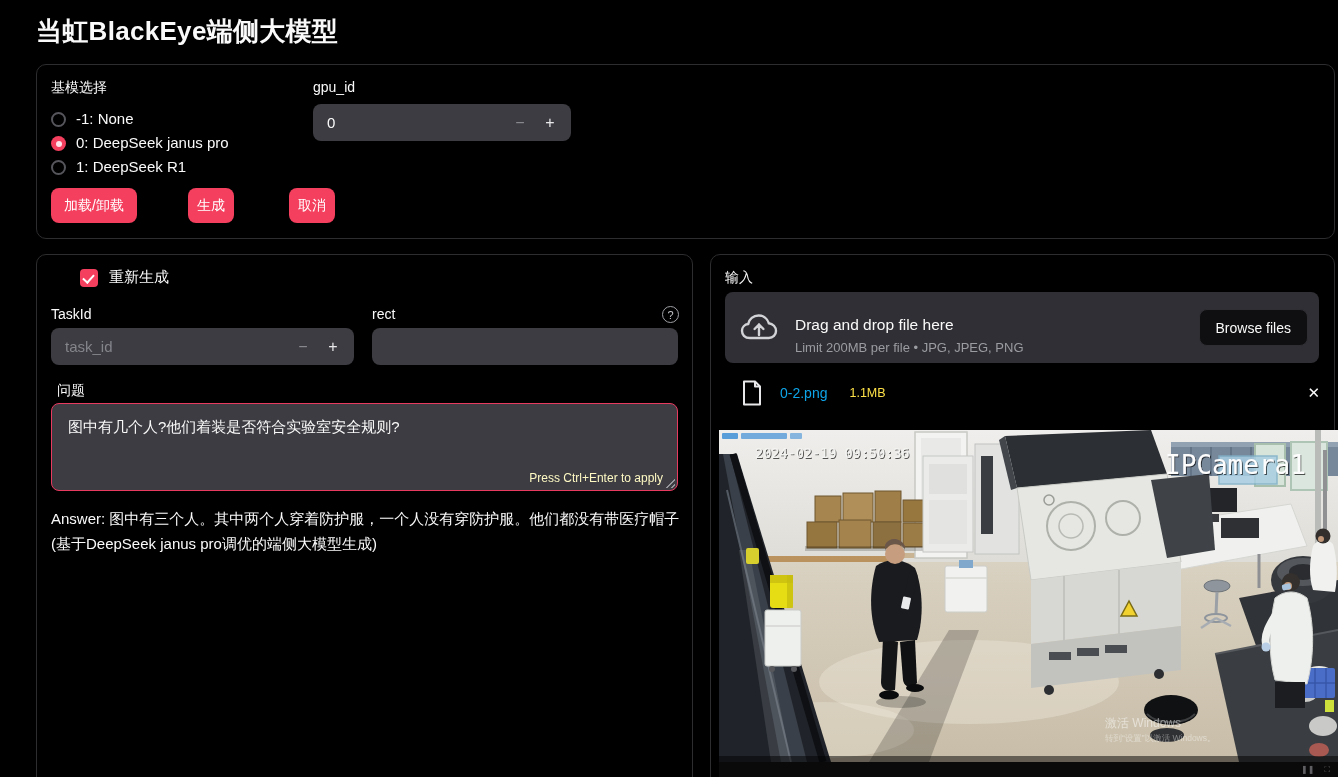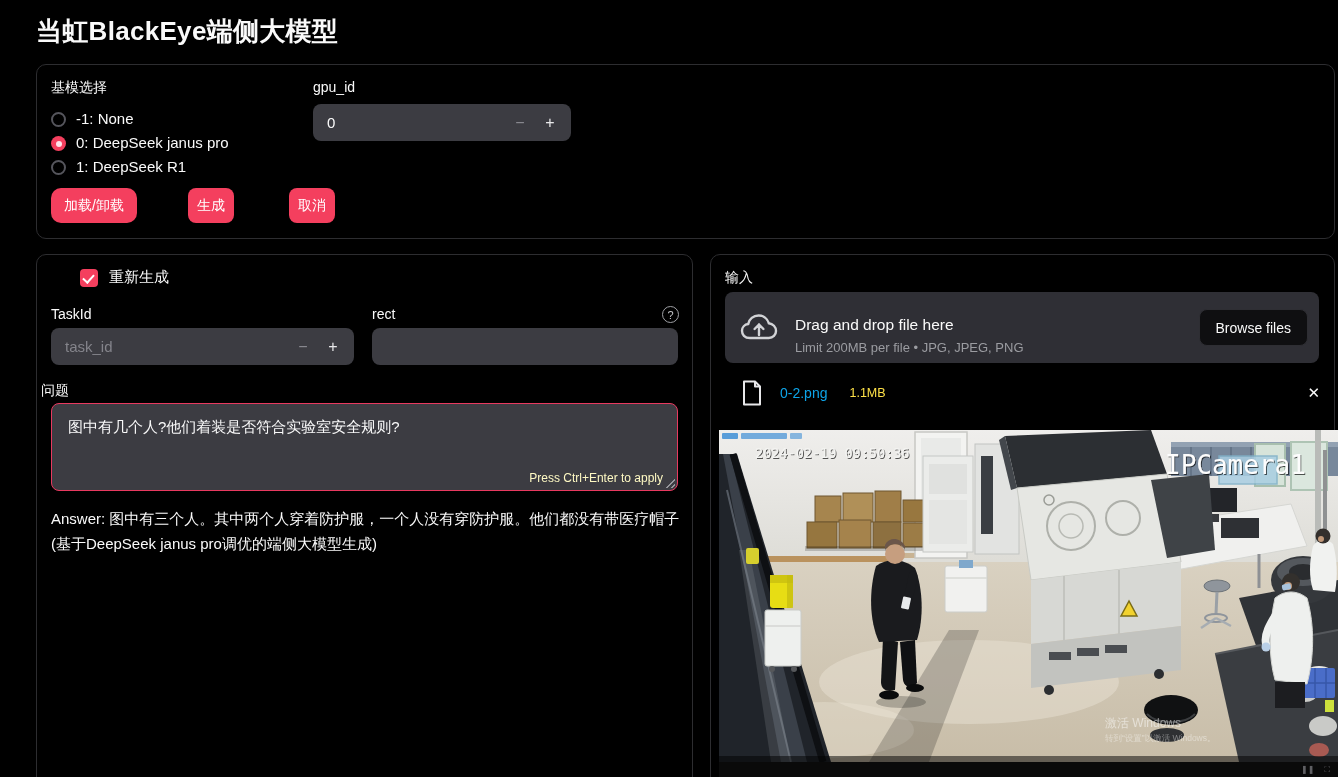--- a/index.html
+++ b/index.html
@@ -91,21 +91,21 @@
 
     <div class="field-label" style="left:276px;top:14px;">gpu_id</div>
     <div class="w-input" style="left:276px;top:39px;width:258px;">
       <input type="text" value="0" style="">
       <div class="steppers">
         <span class="step">−</span>
         <span class="step plus">+</span>
       </div>
     </div>
 
-    <button class="pill-btn" style="left:14px;width:86px;border-radius:10px;">加载/卸载</button>
+    <button class="pill-btn" style="left:14px;width:86px;">加载/卸载</button>
     <button class="pill-btn" style="left:151px;width:46px;">生成</button>
     <button class="pill-btn" style="left:252px;width:46px;">取消</button>
   </div>
 
   <div class="panel" id="left-panel">
     <div class="check-row">
       <span class="check-box"></span>
       <span class="check-label">重新生成</span>
     </div>
 
@@ -117,21 +117,21 @@
         <span class="step plus">+</span>
       </div>
     </div>
 
     <div class="field-label" style="left:335px;top:51px;">rect</div>
     <div class="w-input" style="left:335px;top:73px;width:306px;">
       <input type="text" value="" style="">
     </div>
     <div class="help-icon" style="left:625px;top:51px;">?</div>
 
-    <div class="field-label" style="left:4px;top:127px;">问题</div>
+    <div class="field-label" style="left:20px;top:127px;">问题</div>
     <div class="qa-wrap">
       <textarea style="">图中有几个人?他们着装是否符合实验室安全规则?</textarea>
       <span class="qa-hint">Press Ctrl+Enter to apply</span>
       <span class="qa-grip"></span>
     </div>
 
     <div class="answer">Answer: 图中有三个人。其中两个人穿着防护服，一个人没有穿防护服。他们都没有带医疗帽子(基于DeepSeek janus pro调优的端侧大模型生成)</div>
   </div>
 
   <div class="panel" id="right-panel">

